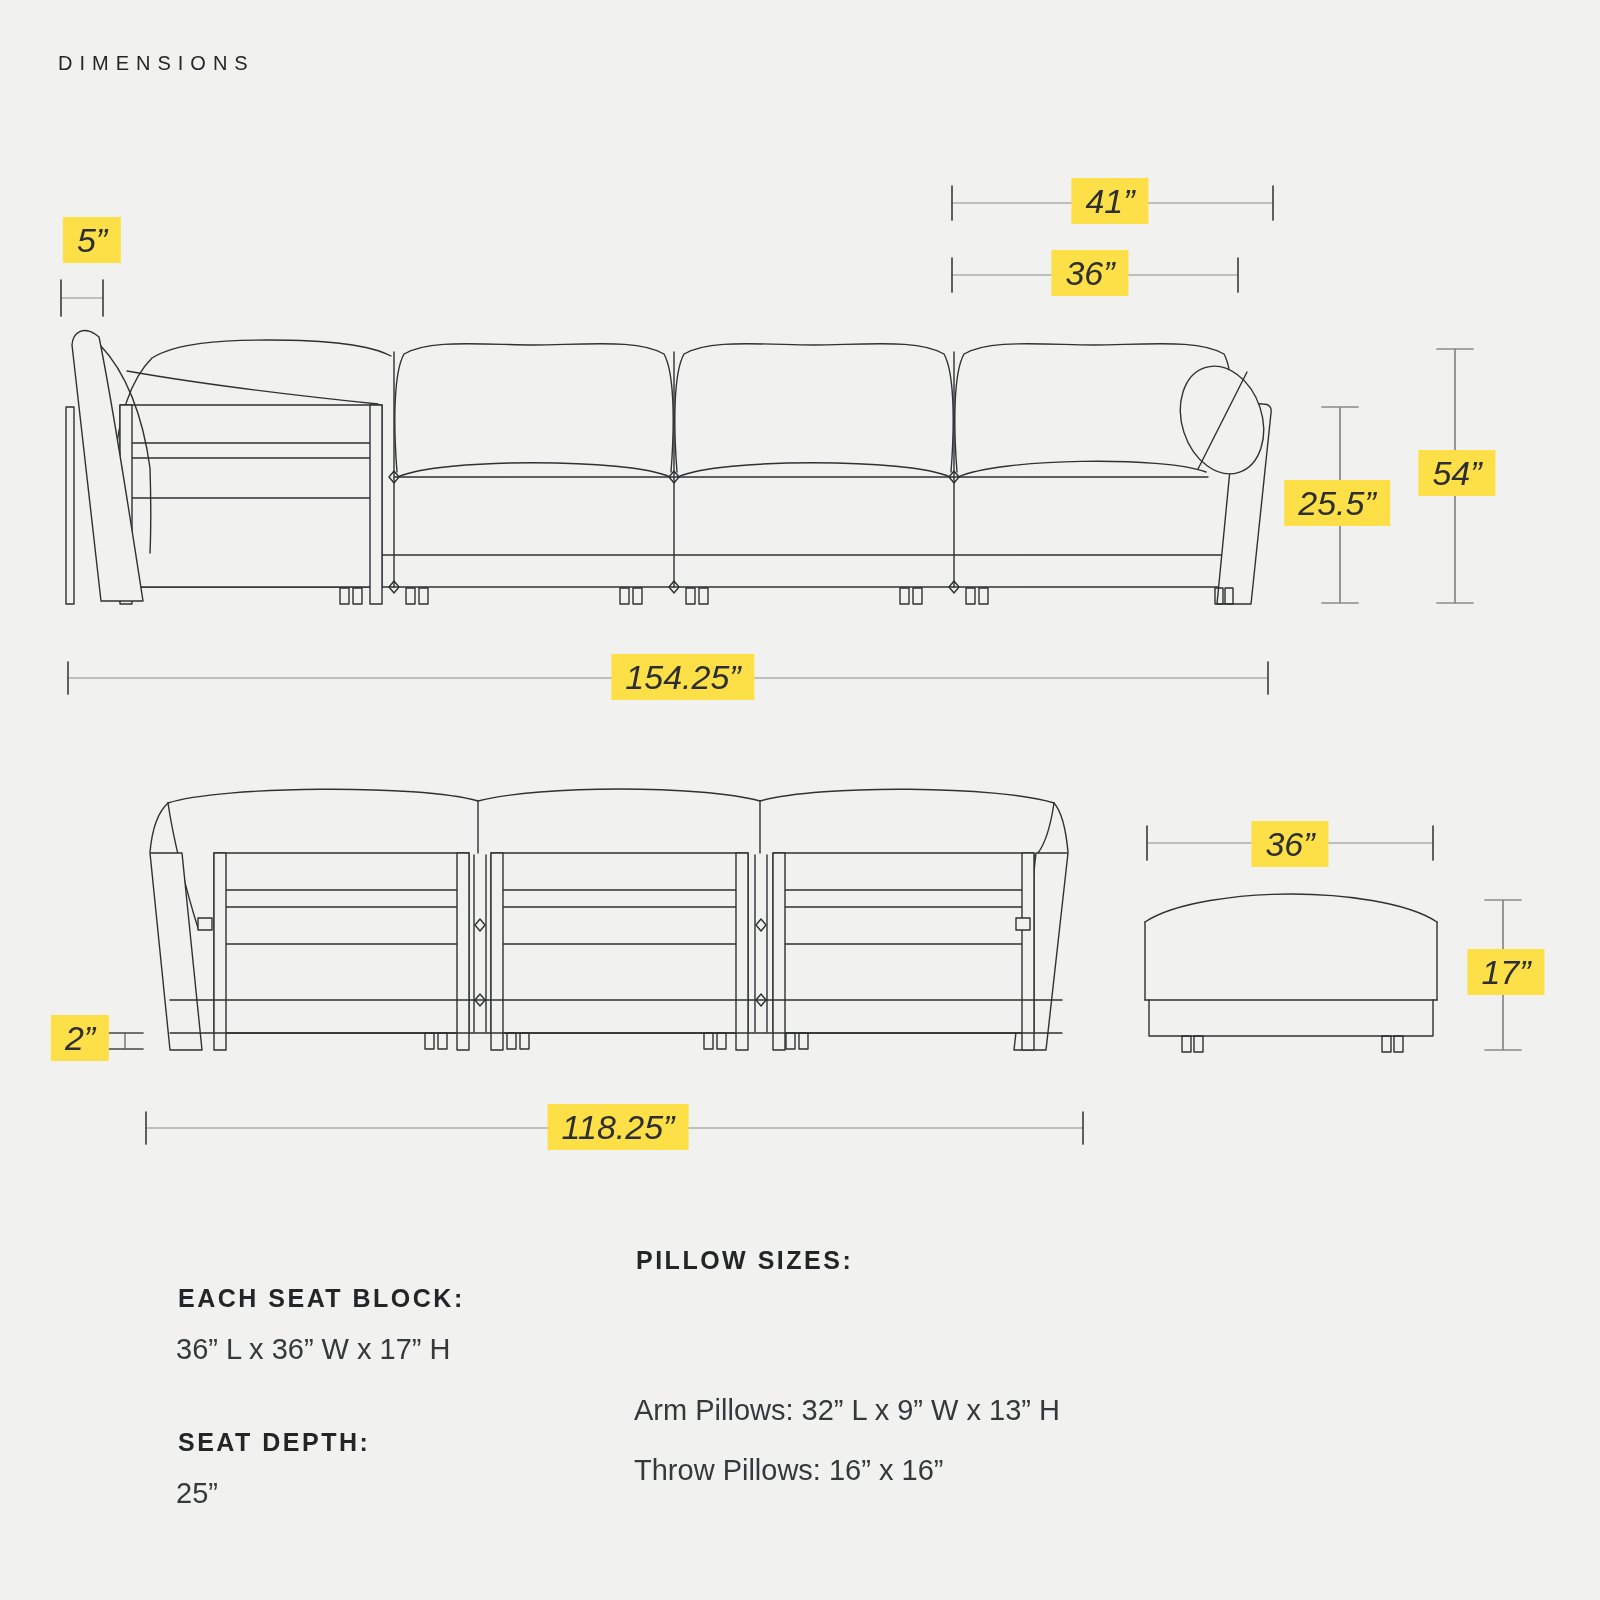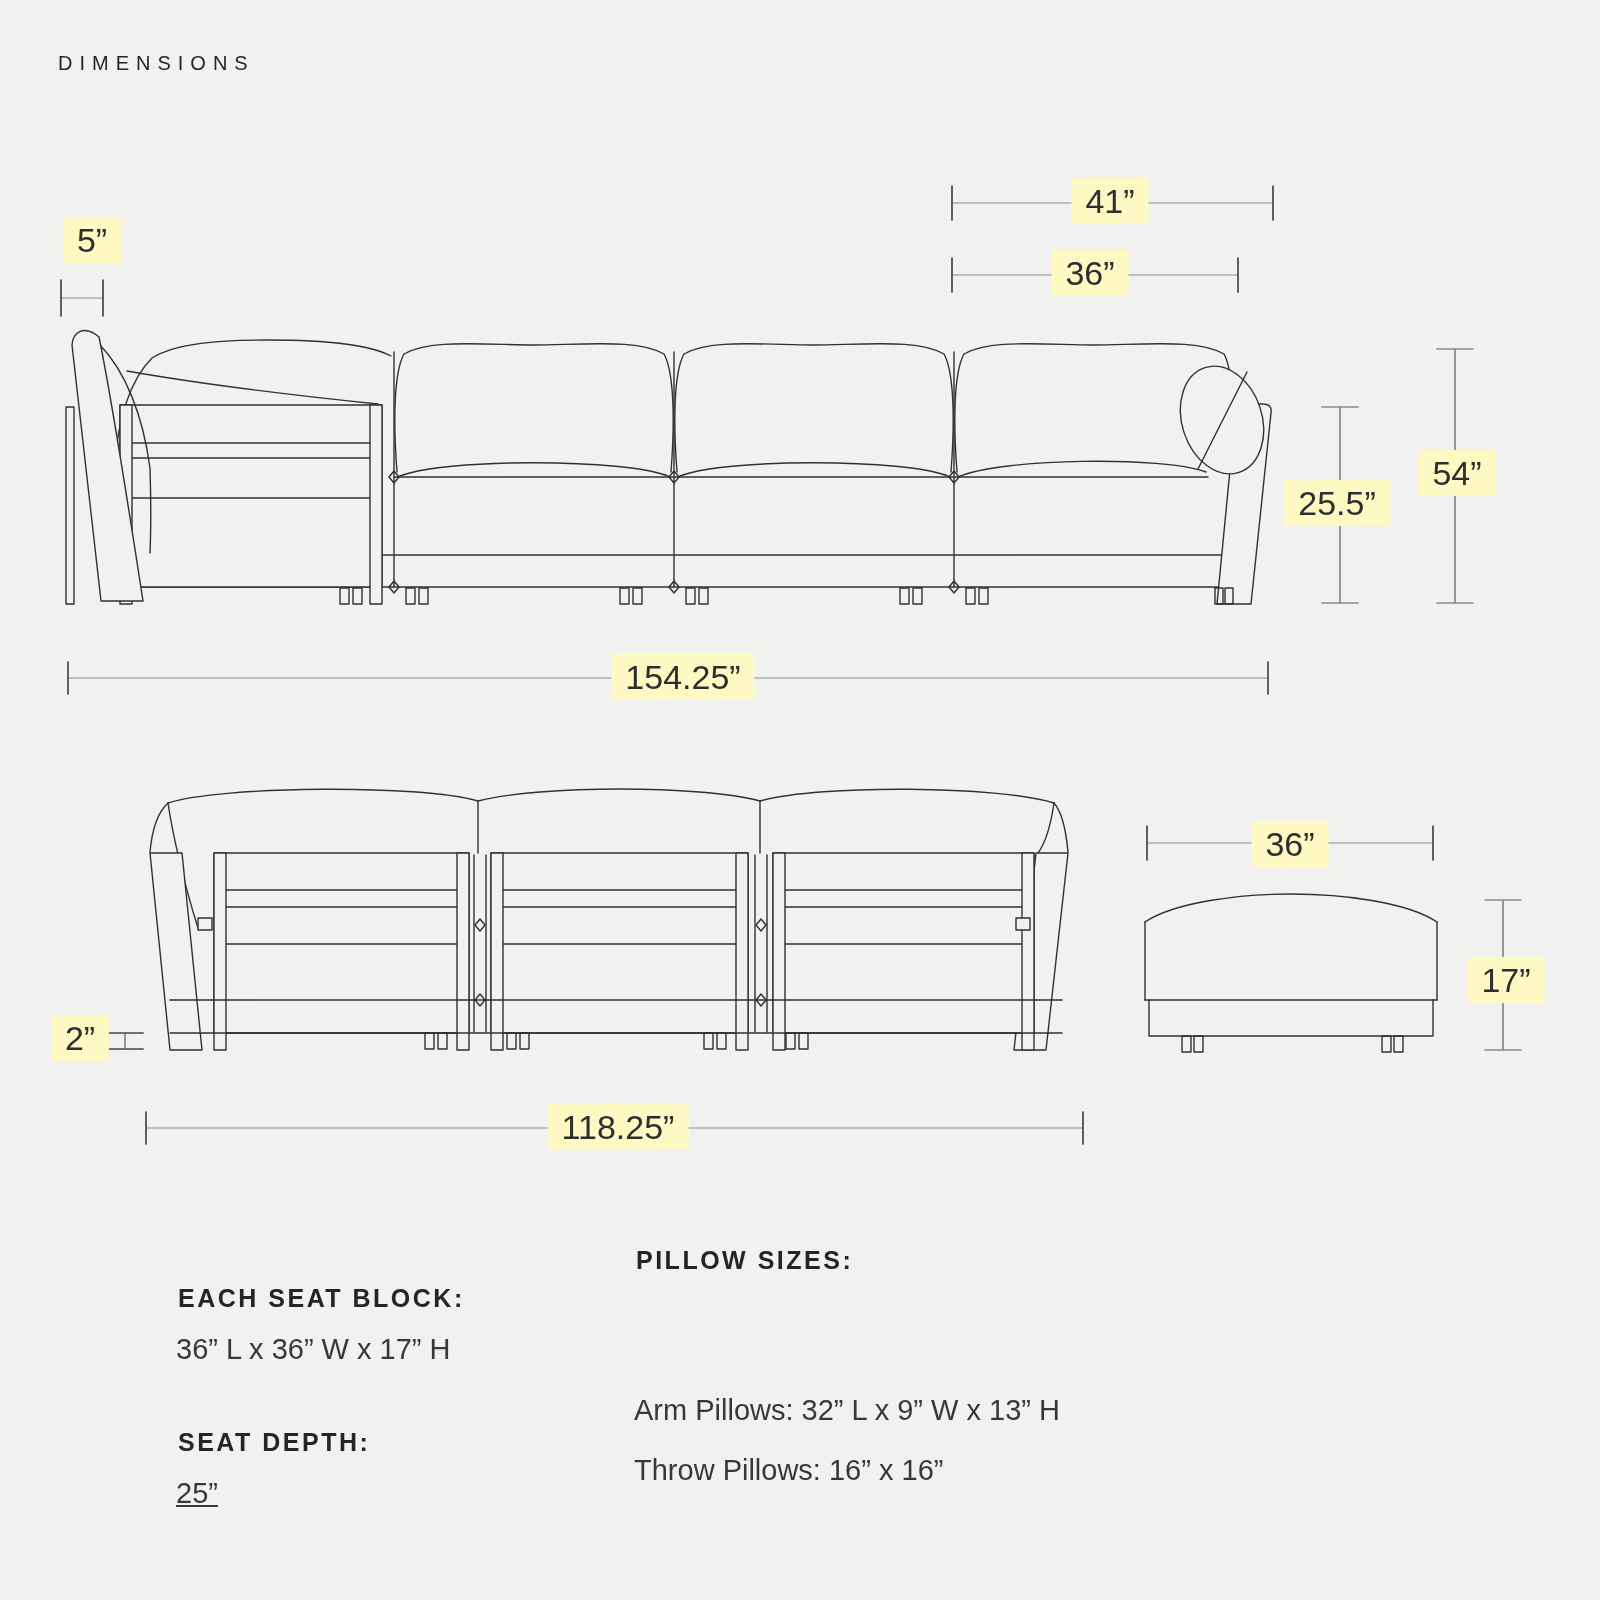--- a/index.html
+++ b/index.html
@@ -14,27 +14,28 @@
   .stage{position:absolute;inset:0;width:1600px;height:1600px;}
   .art{position:absolute;left:0;top:0;width:1600px;height:1600px;}
   .page-title{
     position:absolute;left:58px;top:52px;
     font-size:20px;font-weight:normal;letter-spacing:7px;
     color:#242628;white-space:nowrap;
   }
   .dim-label{
     position:absolute;
     transform:translate(-50%,-50%);
-    background:#fef9c3;
+    background:#fde047;
     padding:6px 14px;
     font-size:34px;
     font-weight:400;
     color:#2c2e30;
     white-space:nowrap;
     line-height:1;
+    font-style:italic;
   }
   .spec-h{
     position:absolute;
     font-size:25px;font-weight:bold;letter-spacing:2.5px;
     color:#232527;white-space:nowrap;
   }
   .spec-v{
     position:absolute;
     font-size:29px;font-weight:400;
     color:#36393b;white-space:nowrap;text-align:center;
@@ -206,24 +207,24 @@
 
   <div class="dim-label" style="left:92px;top:240px;">5”</div>
   <div class="dim-label" style="left:1110px;top:201px;">41”</div>
   <div class="dim-label" style="left:1090px;top:273px;">36”</div>
   <div class="dim-label" style="left:1457px;top:473px;">54”</div>
   <div class="dim-label" style="left:1337px;top:503px;">25.5”</div>
   <div class="dim-label" style="left:683px;top:677px;">154.25”</div>
   <div class="dim-label" style="left:80px;top:1038px;">2”</div>
   <div class="dim-label" style="left:618px;top:1127px;">118.25”</div>
   <div class="dim-label" style="left:1290px;top:844px;">36”</div>
-  <div class="dim-label" style="left:1506px;top:972px;margin-top:8px;">17”</div>
+  <div class="dim-label" style="left:1506px;top:972px;">17”</div>
 
   <div class="spec-h" style="left:178px;top:1284px;">EACH SEAT BLOCK:</div>
   <div class="spec-v" style="left:176px;top:1333px;">36” L x 36” W x 17” H</div>
   <div class="spec-h" style="left:178px;top:1428px;">SEAT DEPTH:</div>
-  <div class="spec-v" style="left:176px;top:1477px;text-decoration:underline;">25”</div>
+  <div class="spec-v" style="left:176px;top:1477px;">25”</div>
 
   <div class="spec-h" style="left:636px;top:1246px;">PILLOW SIZES:</div>
   <div class="spec-v" style="left:634px;top:1394px;">Arm Pillows: 32” L x 9” W x 13” H</div>
   <div class="spec-v" style="left:634px;top:1454px;">Throw Pillows: 16” x 16”</div>
 
 </div>
 
 </body></html>

